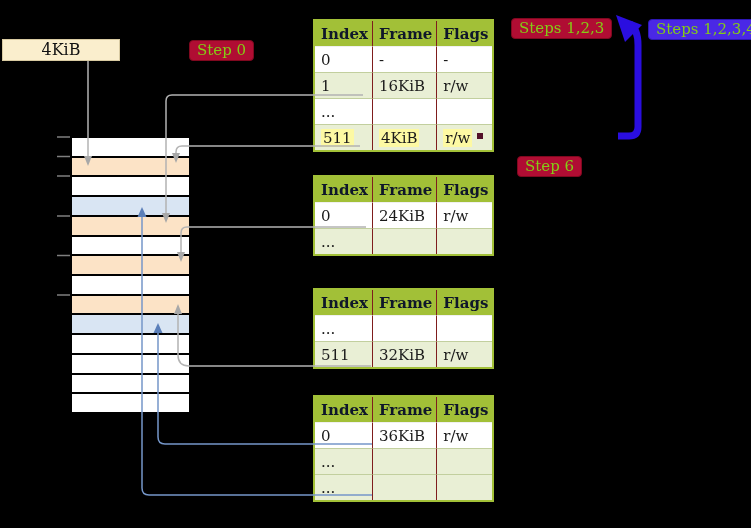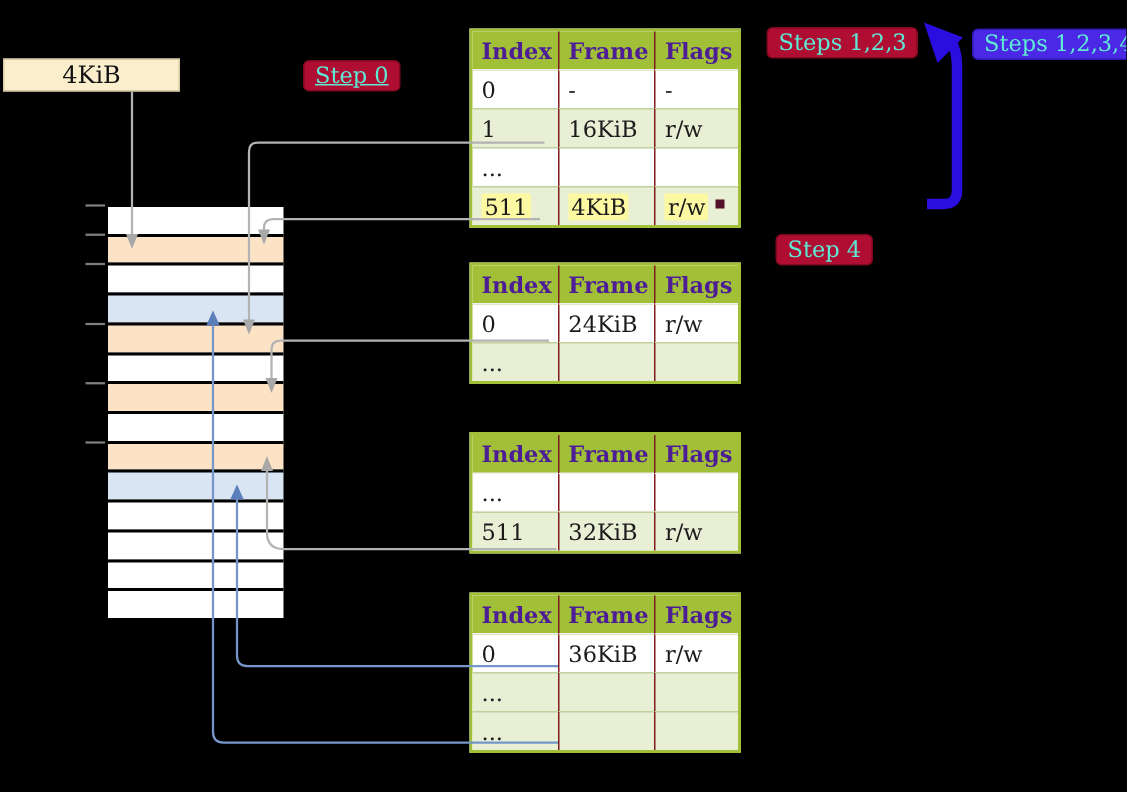--- a/index.html
+++ b/index.html
@@ -3,62 +3,62 @@
 <meta charset="utf-8">
 <style>
   html,body{margin:0;padding:0;background:#000;}
   .stage{position:relative;width:751px;height:528px;background:#000;overflow:hidden;
          font-family:"DejaVu Serif", serif;}
   
   .frame-label{position:absolute;left:2px;top:39px;width:118px;height:22px;
     background:#faeecd;border:1px solid #d8caa2;box-sizing:border-box;
     color:#111;font-size:16px;line-height:20px;text-align:center;}
   
-  .badge{position:absolute;color:#5eead4;font-size:15px;line-height:17px;
+  .badge{position:absolute;color:#84cc16;font-size:15px;line-height:17px;
     padding:1px 7px;border-radius:4px;white-space:nowrap;}
   .badge.red{background:#b00d33;border:1px solid #80081f;}
   .badge.blue{background:#4a28e6;border:1px solid #2d17b5;}
-  #badge-step0{left:202px;top:40px;text-decoration:underline;}
+  #badge-step0{left:189px;top:40px;}
   #badge-steps123{left:511px;top:18px;}
   #badge-steps1234{left:648px;top:19px;}
   #badge-step4{left:517px;top:156px;}
   
   .memory{position:absolute;left:70px;top:136px;width:121px;height:278px;
     border:2px solid #000;box-sizing:border-box;background:#000;
     display:flex;flex-direction:column;}
   .mrow{flex:1;}
   .mrow + .mrow{border-top:2px solid #000;}
   .mrow.white{background:#ffffff;}
   .mrow.peach{background:#fce3c6;}
   .mrow.blue{background:#d9e5f3;}
   
   .ptable{position:absolute;left:313px;}
   .ptable table{border-collapse:separate;border-spacing:0;border:2px solid #a2c037;
     background:#fff;}
-  .ptable th{background:#a2c037;color:#4c1d95;font-weight:bold;font-size:15px;
+  .ptable th{background:#a2c037;color:#0f172a;font-weight:bold;font-size:15px;
     text-align:left;padding:0 4px 0 6px;height:25px;border-bottom:1px solid #f0f0f0;}
   .ptable td{font-size:15px;color:#1a1a1a;padding:0 4px 0 6px;height:25px;
     vertical-align:middle;}
   .ptable th + th, .ptable td + td{border-left:1px solid #7f1d1d;}
   .ptable tbody tr + tr td{border-top:1px solid #c2cf9e;}
   .ptable tr.shade td{background:#e9efd5;}
   .hl{background:#fdf9a3;padding:0 2px;}
   .overlay{position:absolute;left:0;top:0;pointer-events:none;}
 </style>
 </head>
 <body>
 
 <div class="stage">
 
   <div class="frame-label">4KiB</div>
 
   <div class="badge red" id="badge-step0">Step 0</div>
   <div class="badge red" id="badge-steps123">Steps 1,2,3</div>
   <div class="badge blue" id="badge-steps1234">Steps 1,2,3,4</div>
-  <div class="badge red" id="badge-step4">Step 4</div>
+  <div class="badge red" id="badge-step4">Step 6</div>
 
   <div class="memory" id="memory-column">
       <div class="mrow white"></div>
       <div class="mrow peach"></div>
       <div class="mrow white"></div>
       <div class="mrow blue"></div>
       <div class="mrow peach"></div>
       <div class="mrow white"></div>
       <div class="mrow peach"></div>
       <div class="mrow white"></div>

